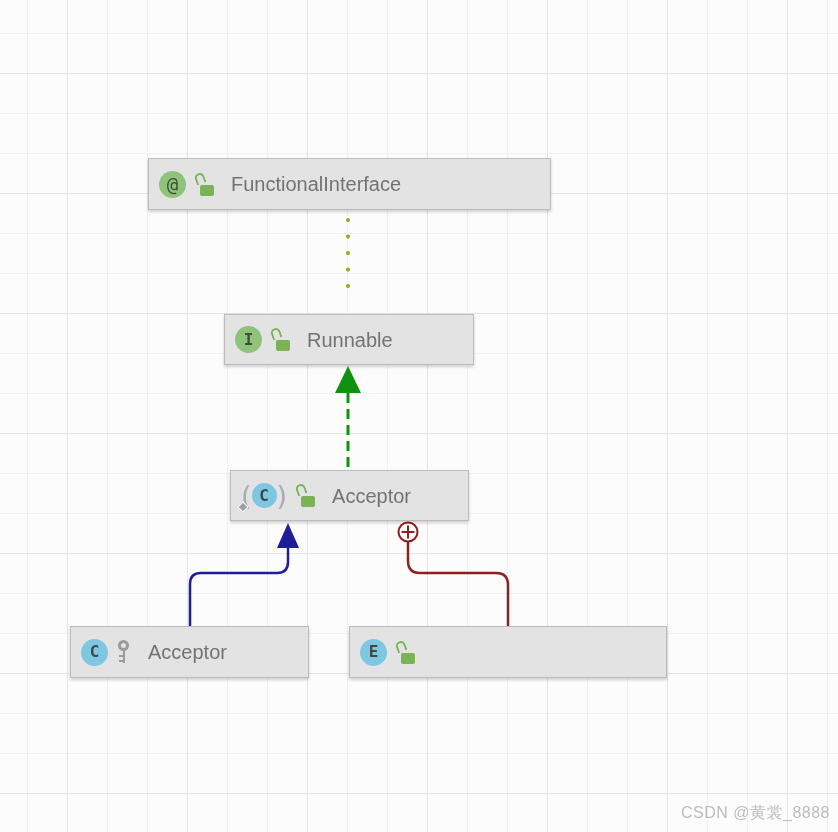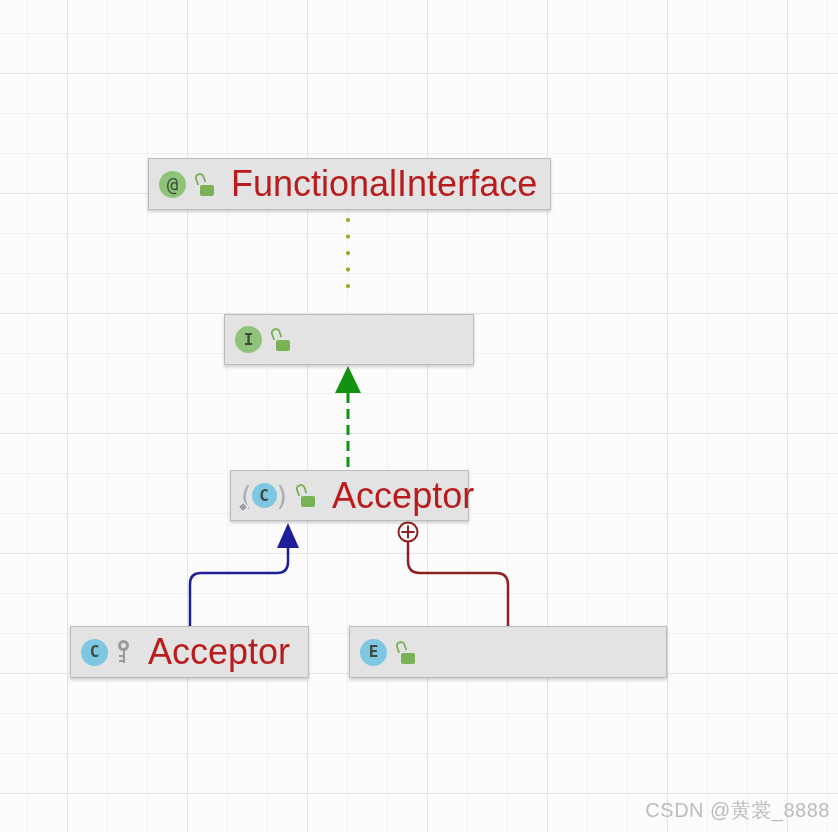--- a/index.html
+++ b/index.html
@@ -22,21 +22,21 @@
   .node {
     position:absolute; z-index:2;
     background:#e3e3e3;
     border:1px solid #bcbcbc;
     box-shadow:0 2px 3px rgba(0,0,0,0.18);
     display:flex; align-items:center;
     padding:0 10px; gap:9px;
     cursor:default;
   }
   .node .label {
-    font-size:36px; color:#b91c1c; line-height:1;
+    font-size:20px; color:#737373; line-height:1;
     padding-left:8px; white-space:nowrap;
   }
   .badge {
     width:27px; height:27px; border-radius:50%;
     display:flex; align-items:center; justify-content:center;
     flex:0 0 auto;
   }
   .badge.green { background:#8fc379; }
   .badge.blue  { background:#7ec7e2; }
   .badge .glyph {
@@ -78,21 +78,21 @@
   .key .head {
     position:absolute; top:0; left:1px;
     width:11px; height:11px;
     border:3px solid #9b9b9b; border-radius:50%;
   }
   .key .stem { position:absolute; top:10px; left:5.5px; width:2.5px; height:13px; background:#9b9b9b; }
   .key .tooth1 { position:absolute; top:15px; left:2px; width:4px; height:2.5px; background:#9b9b9b; }
   .key .tooth2 { position:absolute; top:20px; left:2px; width:4px; height:2.5px; background:#9b9b9b; }
   .watermark {
     position:absolute; right:8px; bottom:8px; z-index:3;
-    font-size:20px; color:#bcbcbc; letter-spacing:0.5px;
+    font-size:16px; color:#bcbcbc; letter-spacing:0.5px;
   }
 </style>
 </head>
 <body>
 
 <div id="app">
 
   <svg class="edges" width="838" height="832" viewBox="0 0 838 832">
 
     <line x1="348" y1="220" x2="348" y2="302" stroke-width="4.2" stroke-linecap="round" stroke-dasharray="0.1 16.4" fill="none" stroke="#a6a623"></line>
@@ -120,20 +120,21 @@
   </div>
 
   <div class="node" style="left:224px; top:314px; width:250px; height:51px;">
     <span class="badge green">
       <span class="glyph">I</span>
     </span>
     <span class="lock">
       <i class="shackle"></i>
         <i class="body"></i>
     </span>
+    <span class="label">Runnable</span>
   </div>
 
   <div class="node" style="left:230px; top:470px; width:239px; height:51px;">
     <span class="cls-composite">
       <span class="paren paren-l"></span>
       <span class="badge blue">
         <span class="glyph">C</span>
       </span>
       <span class="paren paren-r"></span>
       <i class="diamond"></i>

